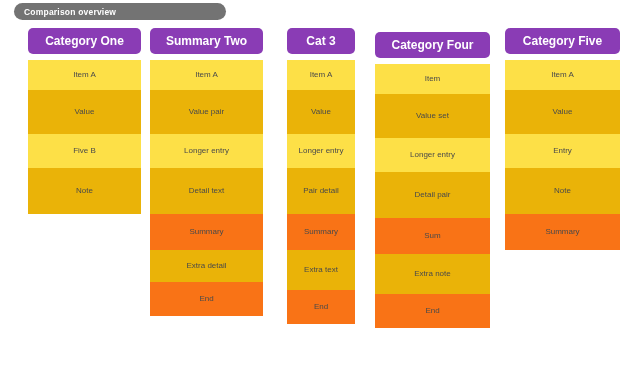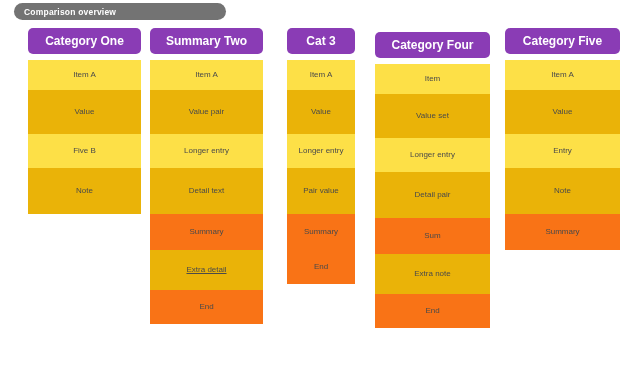--- a/index.html
+++ b/index.html
@@ -122,32 +122,33 @@
         </div>
       </div>
       <div class="col" style="position: absolute; left: 150px; width: 113px; top: 0px;">
         <div class="col-head">Summary Two</div>
         <div class="cells">
           <div class="cell cream" style="height: 30px; position: relative;">Item A</div>
           <div class="cell plain" style="height: 44px; position: relative;">Value pair</div>
           <div class="cell cream" style="height: 34px; position: relative;">Longer entry</div>
           <div class="cell plain" style="height: 46px; position: relative;">Detail text</div>
           <div class="cell blue" style="height: 36px; position: relative;">Summary</div>
-          <div class="cell plain" style="height: 40px; position: relative; text-decoration: underline;">Extra detail</div>
+          <div class="cell plain" style="height: 32px; position: relative;">Extra detail</div>
           <div class="cell blue" style="height: 34px; position: relative;">End</div>
         </div>
       </div>
       <div class="col" style="position: absolute; left: 287px; width: 68px; top: 0px;">
         <div class="col-head">Cat 3</div>
         <div class="cells">
           <div class="cell cream" style="height: 30px; position: relative;">Item A</div>
           <div class="cell plain" style="height: 44px; position: relative;">Value</div>
           <div class="cell cream" style="height: 34px; position: relative;">Longer entry</div>
-          <div class="cell plain" style="height: 46px; position: relative;">Pair value</div>
+          <div class="cell plain" style="height: 46px; position: relative;">Pair detail</div>
           <div class="cell blue" style="height: 36px; position: relative;">Summary</div>
+          <div class="cell plain" style="height: 40px; position: relative;">Extra text</div>
           <div class="cell blue" style="height: 34px; position: relative;">End</div>
         </div>
       </div>
       <div class="col" style="position: absolute; left: 375px; width: 115px; top: 4px;">
         <div class="col-head">Category Four</div>
         <div class="cells">
           <div class="cell cream" style="height: 30px; position: relative;">Item</div>
           <div class="cell plain" style="height: 44px; position: relative;">Value set</div>
           <div class="cell cream" style="height: 34px; position: relative;">Longer entry</div>
           <div class="cell plain" style="height: 46px; position: relative;">Detail pair</div>

